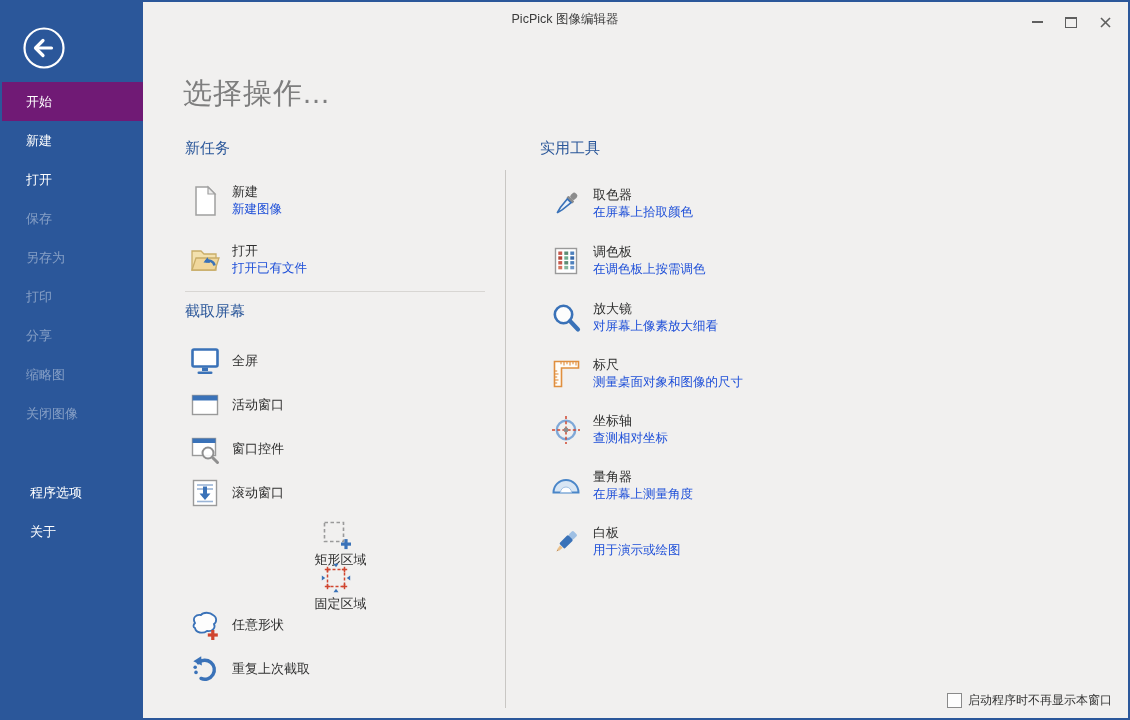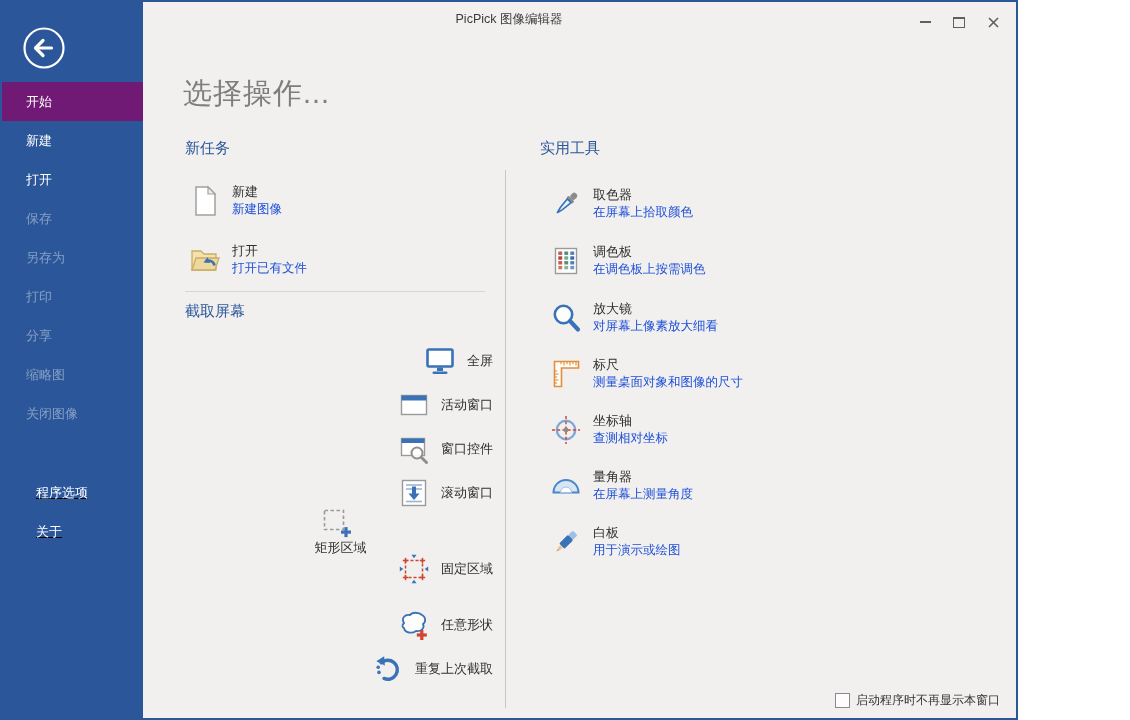--- a/index.html
+++ b/index.html
@@ -1,23 +1,23 @@
 <!DOCTYPE html>
 <html><head>
 <meta charset="utf-8">
 <style>
   html,body{margin:0;padding:0;width:1130px;height:720px;overflow:hidden;
     font-family:"Liberation Sans","DejaVu Sans",sans-serif;}
-  .window{position:relative;width:1018px;height:720px;box-sizing:border-box;
+  .window{position:relative;width:1130px;height:720px;box-sizing:border-box;
     border:2px solid #2b579a;background:#f1f0ef;}
   
   .sidebar{position:absolute;left:0;top:0;bottom:0;width:141px;background:#2b579a;z-index:5;}
   .back-btn{position:absolute;left:20px;top:24px;width:44px;height:44px;cursor:pointer;}
   .nav{position:absolute;top:80px;left:0;right:0;}
-  .nav2{position:absolute;top:471px;left:10px;right:0;text-decoration:underline;}
+  .nav2{position:absolute;top:471px;left:4px;right:0;}
   .nav-item{height:39px;line-height:39px;padding-left:24px;font-size:13px;color:#ffffff;cursor:pointer;}
   .nav-item.selected{background:#701a75;}
   .nav-item.disabled{color:rgba(255,255,255,0.42);cursor:default;}
   
   .titlebar-title{position:absolute;left:0;right:0;top:9px;text-align:center;
     font-size:12.5px;color:#3b3b3b;z-index:2;pointer-events:none;}
   .win-buttons{position:absolute;top:8px;right:6px;display:flex;z-index:6;}
   .wb{width:34px;height:24px;display:flex;align-items:center;justify-content:center;cursor:pointer;}
   .glyph-min{width:11px;height:2px;background:#5f5f5f;}
   .glyph-max{width:10px;height:8px;border:1px solid #5f5f5f;border-top-width:2px;background:transparent;}
@@ -29,21 +29,21 @@
   .divider-v{position:absolute;left:362px;top:168px;width:1px;height:538px;background:#c9c7c4;}
   .row{position:absolute;display:flex;align-items:center;cursor:pointer;}
   .lcol{left:45px;width:305px;}
   .rcol{left:406px;width:345px;}
   .ic{width:34px;height:34px;flex:none;display:flex;align-items:center;justify-content:center;margin-right:10px;}
   .ic svg{width:32px;height:32px;}
   .txt{display:flex;flex-direction:column;}
   .t{font-size:13px;color:#2f2f2f;line-height:18px;}
   .s{font-size:12.5px;color:#1d4ed8;line-height:17px;}
   .l{font-size:13px;color:#2f2f2f;}
-  .row.one{height:40px;justify-content:flex-end;}
+  .row.one{height:40px;}
   
   .startup-option{position:absolute;right:16px;bottom:9px;display:flex;align-items:center;cursor:pointer;margin-top:16px;}
   .checkbox{width:13px;height:13px;background:#fdfdfd;border:1px solid #8a8a8a;margin-right:6px;flex:none;}
   .cb-label{font-size:12px;color:#333333;}
 </style>
 </head>
 <body>
 
 <div class="window">
 
@@ -182,21 +182,21 @@
       <span class="ic">
         <svg viewBox="0 0 32 32">
           <rect x="4.5" y="4.5" width="19" height="19" fill="none" stroke="#9a9a9a" stroke-width="1.6" stroke-dasharray="3.5 2.5"></rect>
           <rect x="21" y="24.5" width="10" height="3.2" fill="#3a72b8"></rect>
           <rect x="24.4" y="21.1" width="3.2" height="10" fill="#3a72b8"></rect>
         </svg>
       </span>
       <span class="l">矩形区域</span>
     </div>
 
-    <div class="row one lcol" style="top:547px;">
+    <div class="row one lcol" style="top:559px;flex-direction:column;">
       <span class="ic">
         <svg viewBox="0 0 32 32">
           <rect x="7.5" y="7.5" width="17" height="17" fill="none" stroke="#d0452f" stroke-width="1.5" stroke-dasharray="3 2"></rect>
           <g stroke="#d0452f" stroke-width="1.5">
             <line x1="7.5" y1="4.8" x2="7.5" y2="10.2"></line>
               <line x1="4.8" y1="7.5" x2="10.2" y2="7.5"></line>
             <line x1="24.5" y1="4.8" x2="24.5" y2="10.2"></line>
               <line x1="21.8" y1="7.5" x2="27.2" y2="7.5"></line>
             <line x1="7.5" y1="21.8" x2="7.5" y2="27.2"></line>
               <line x1="4.8" y1="24.5" x2="10.2" y2="24.5"></line>

